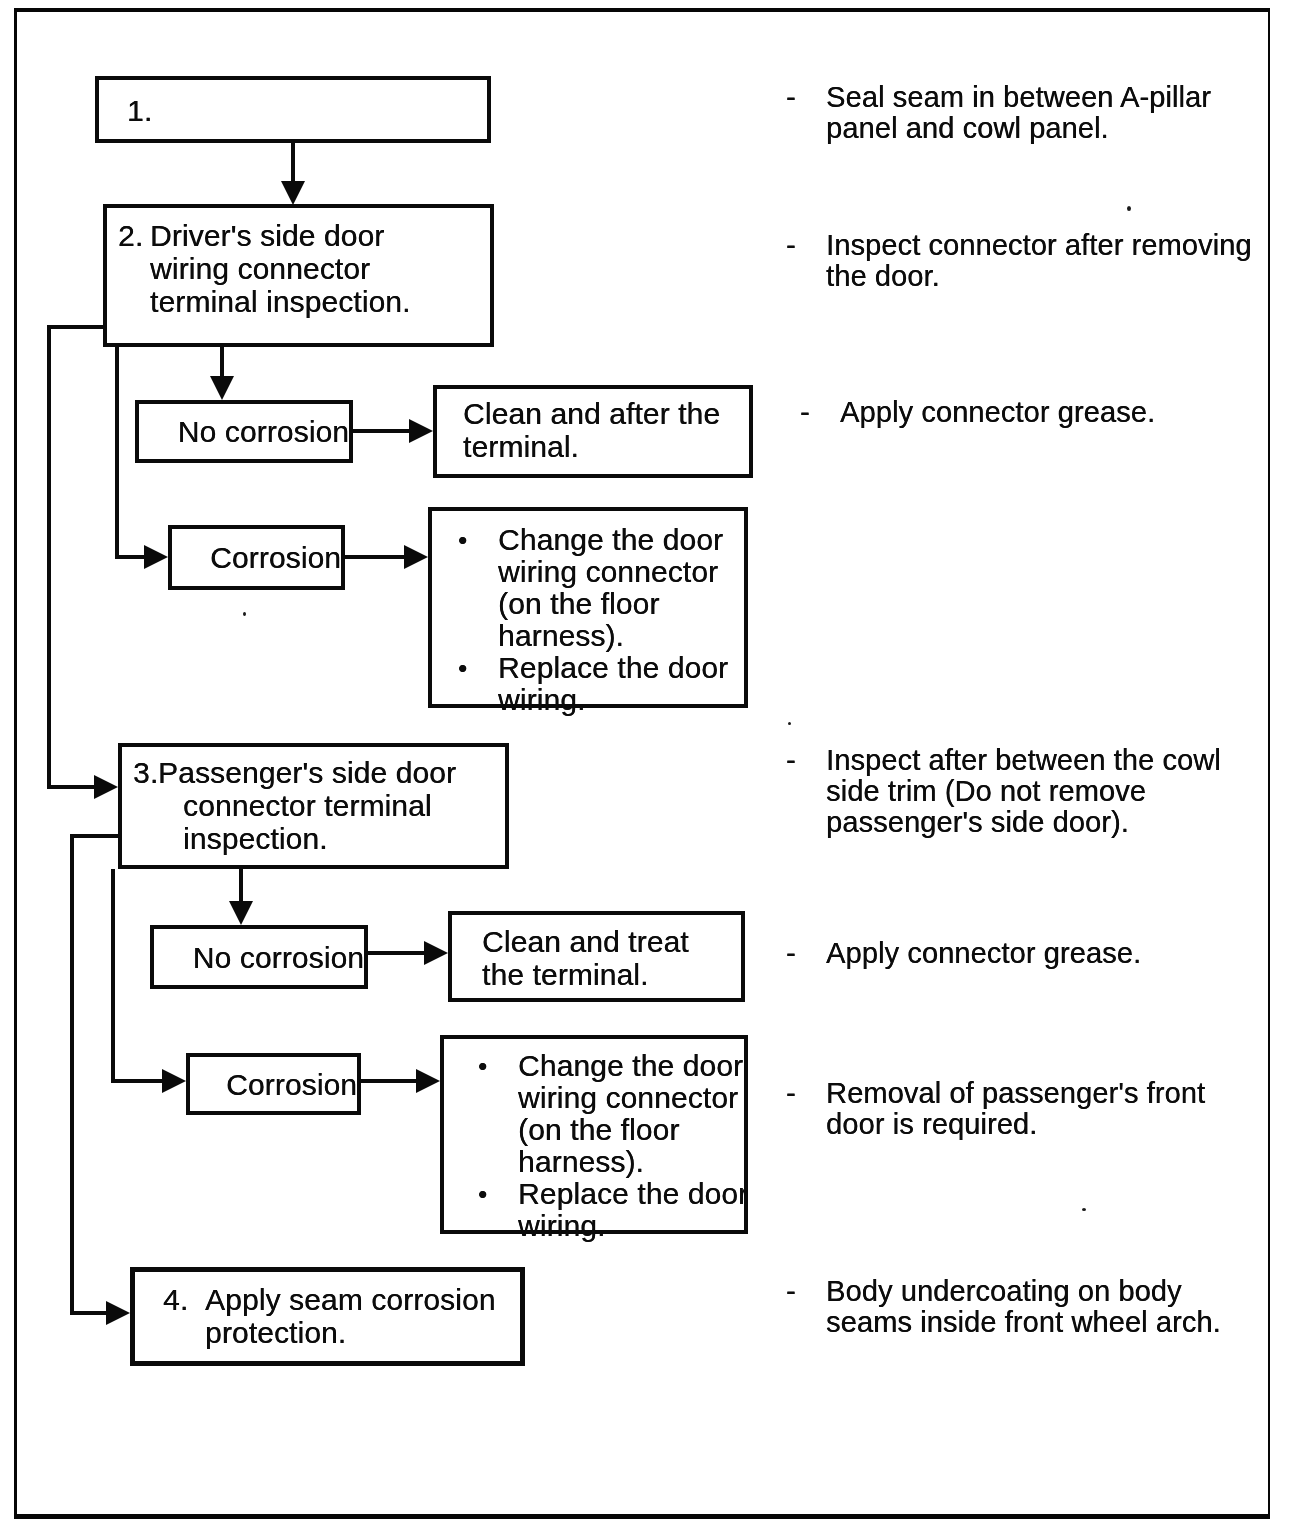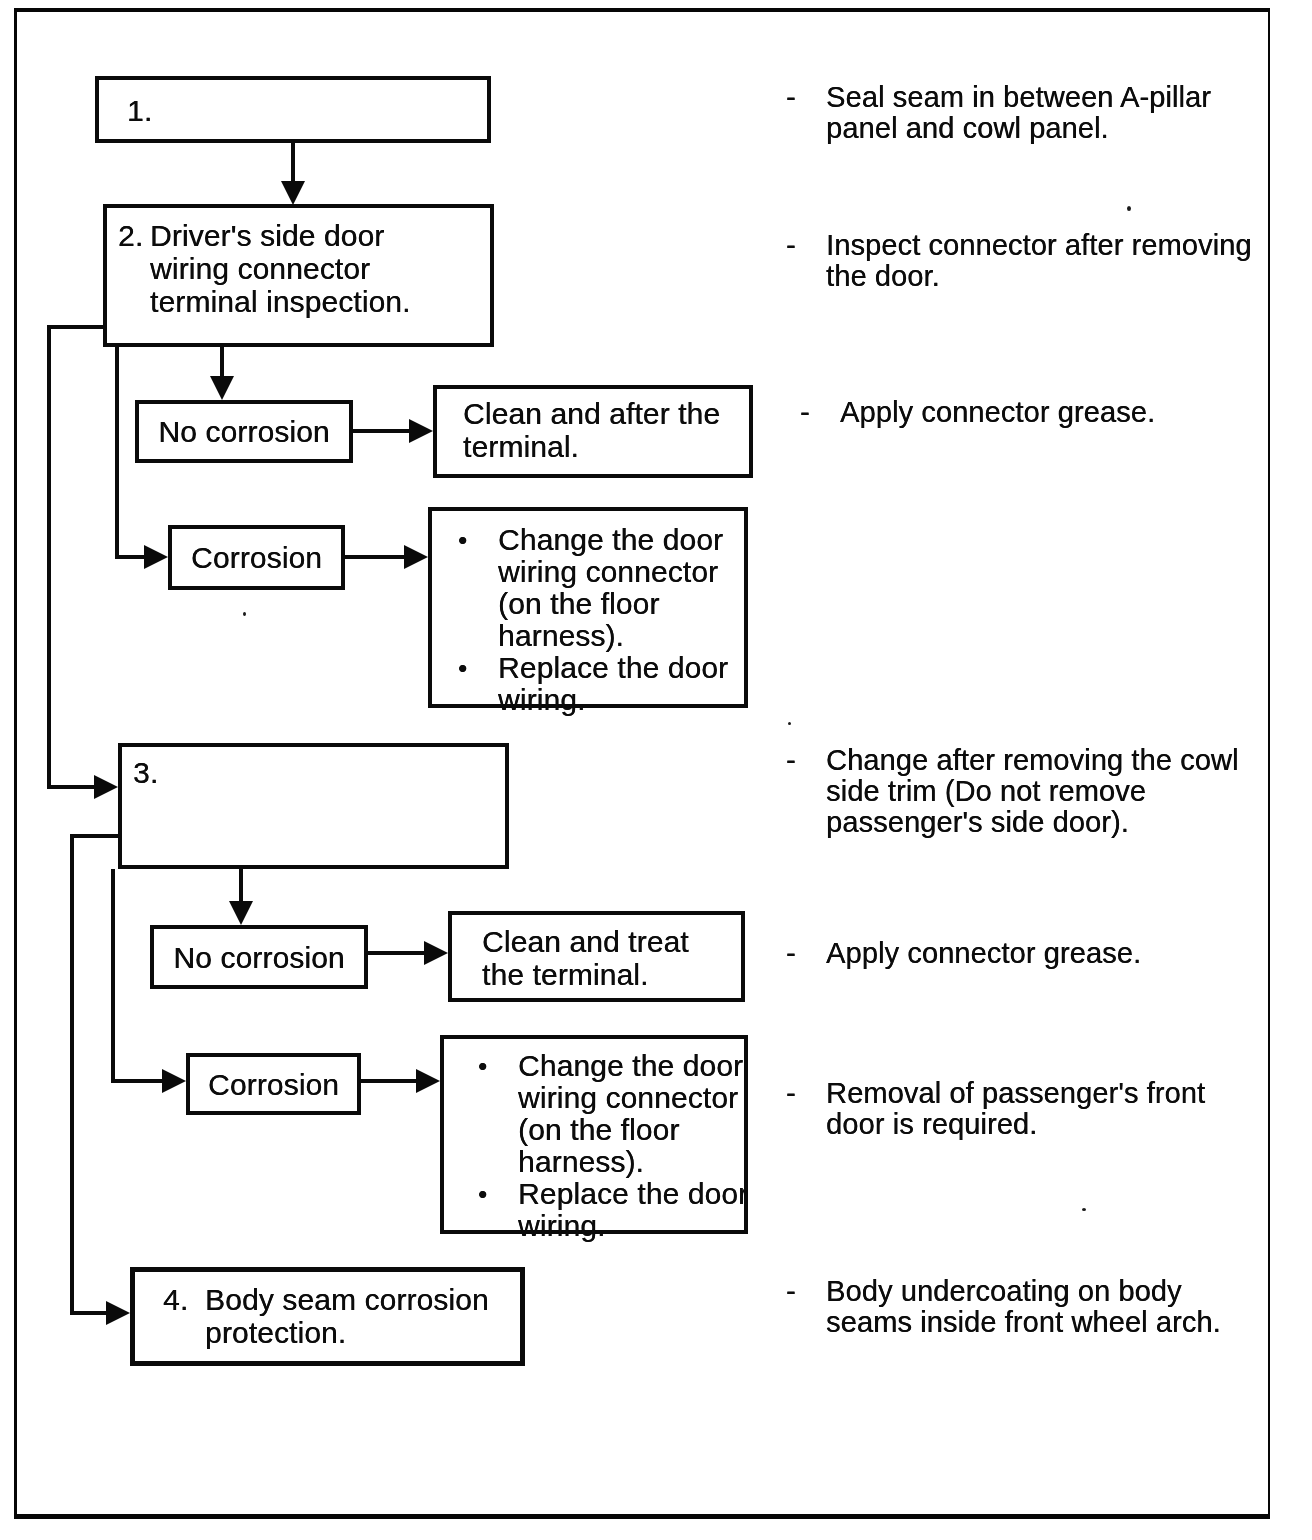--- a/index.html
+++ b/index.html
@@ -17,21 +17,21 @@
   }
   
   .fbox{
     position:absolute;background:#fff;border:4px solid #0a0a0a;
     box-sizing:border-box;font-size:30px;line-height:33px;
     text-shadow:0.35px 0.2px 0 currentColor;letter-spacing:0.1px;
   }
   .numrow{display:flex;align-items:flex-start;}
   .num{flex:0 0 auto;}
   .ml{white-space:pre;}
-  .center-lab{display:flex;align-items:center;justify-content:center;}
+  .center-lab{display:flex;align-items:center;justify-content:flex-end;}
   
   #box-step1{left:95px;top:76px;width:396px;height:67px;padding:14px 0 0 28px;}
   #box-step1 .num{width:44px;}
   #box-step2{left:103px;top:204px;width:391px;height:143px;padding:11px 0 0 11px;}
   #box-step2 .num{width:32px;}
   #box-step3{left:118px;top:743px;width:391px;height:126px;padding:9px 0 0 11px;}
   #box-step3 .num{width:25px;}
   #box-step3 .ml{text-indent:-25px;padding-left:25px;}
   #box-step4{left:130px;top:1267px;width:395px;height:99px;padding:11px 0 0 28px;border-width:5px;}
   #box-step4 .num{width:42px;}
@@ -99,20 +99,23 @@
   </div>
   <div class="bullet-item">
     <span class="bullet-glyph">•</span>
     <span class="ml">Replace the door
 wiring.</span>
   </div>
 </div>
 
 <div class="fbox numrow" id="box-step3">
   <span class="num">3.</span>
+  <span class="ml">Passenger's side door
+connector terminal
+inspection.</span>
 </div>
 
 <div class="fbox center-lab" id="box-nc2">
   <span>No corrosion</span>
 </div>
 <div class="fbox" id="box-clean2">
   <span class="ml">Clean and treat
 the terminal.</span>
 </div>
 <div class="fbox center-lab" id="box-cor2">
@@ -128,21 +131,21 @@
   </div>
   <div class="bullet-item">
     <span class="bullet-glyph">•</span>
     <span class="ml">Replace the door
 wiring.</span>
   </div>
 </div>
 
 <div class="fbox numrow" id="box-step4">
   <span class="num">4.</span>
-  <span class="ml">Body seam corrosion
+  <span class="ml">Apply seam corrosion
 protection.</span>
 </div>
 
 <div class="vline" style="left:291px;top:142px;height:44px;"></div>
 <div class="ah-down" style="left:281px;top:181px;"></div>
 
 <div class="vline" style="left:220px;top:347px;height:32px;"></div>
 <div class="ah-down" style="left:210px;top:376px;"></div>
 
 <div class="hline" style="left:353px;top:429px;width:58px;"></div>
@@ -187,21 +190,21 @@
   <span class="dash">-</span>
   <span class="ml">Inspect connector after removing
 the door.</span>
 </div>
 <div class="note" style="left:800px;top:397px;">
   <span class="dash">-</span>
   <span class="ml">Apply connector grease.</span>
 </div>
 <div class="note" style="left:786px;top:745px;">
   <span class="dash">-</span>
-  <span class="ml">Change after removing the cowl
+  <span class="ml">Inspect after between the cowl
 side trim (Do not remove
 passenger's side door).</span>
 </div>
 <div class="note" style="left:786px;top:938px;">
   <span class="dash">-</span>
   <span class="ml">Apply connector grease.</span>
 </div>
 <div class="note" style="left:786px;top:1078px;">
   <span class="dash">-</span>
   <span class="ml">Removal of passenger's front

